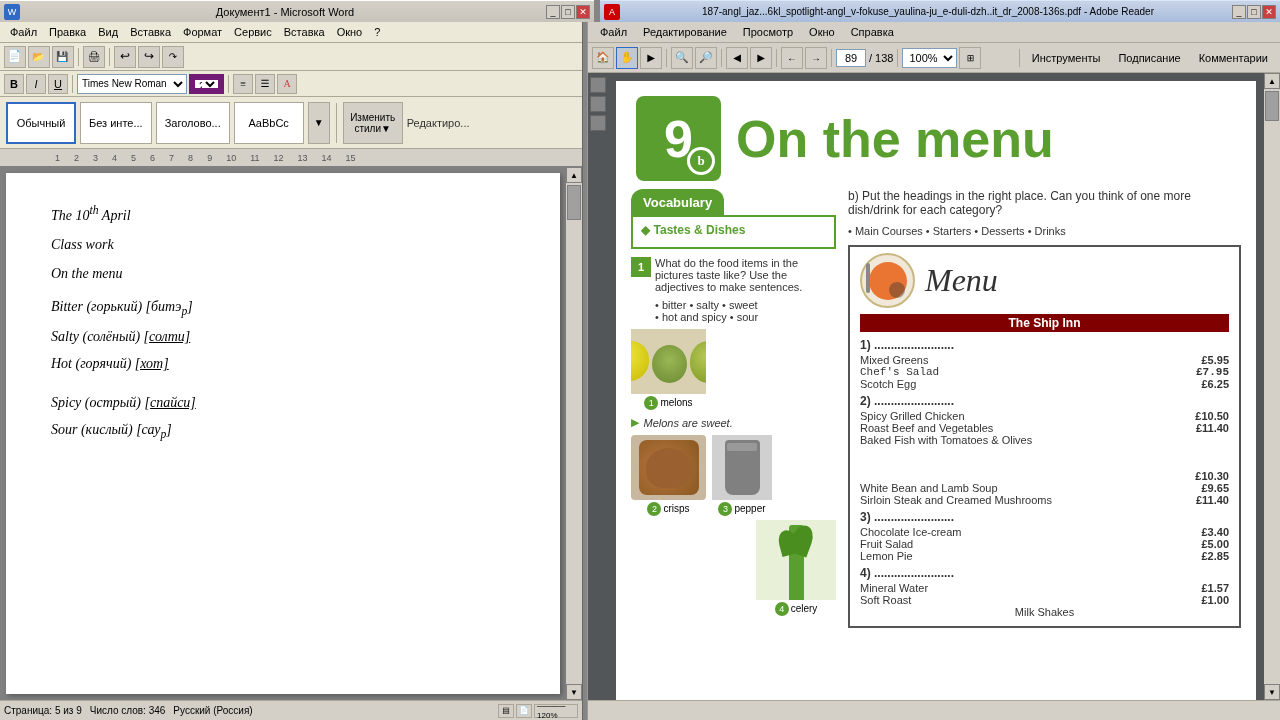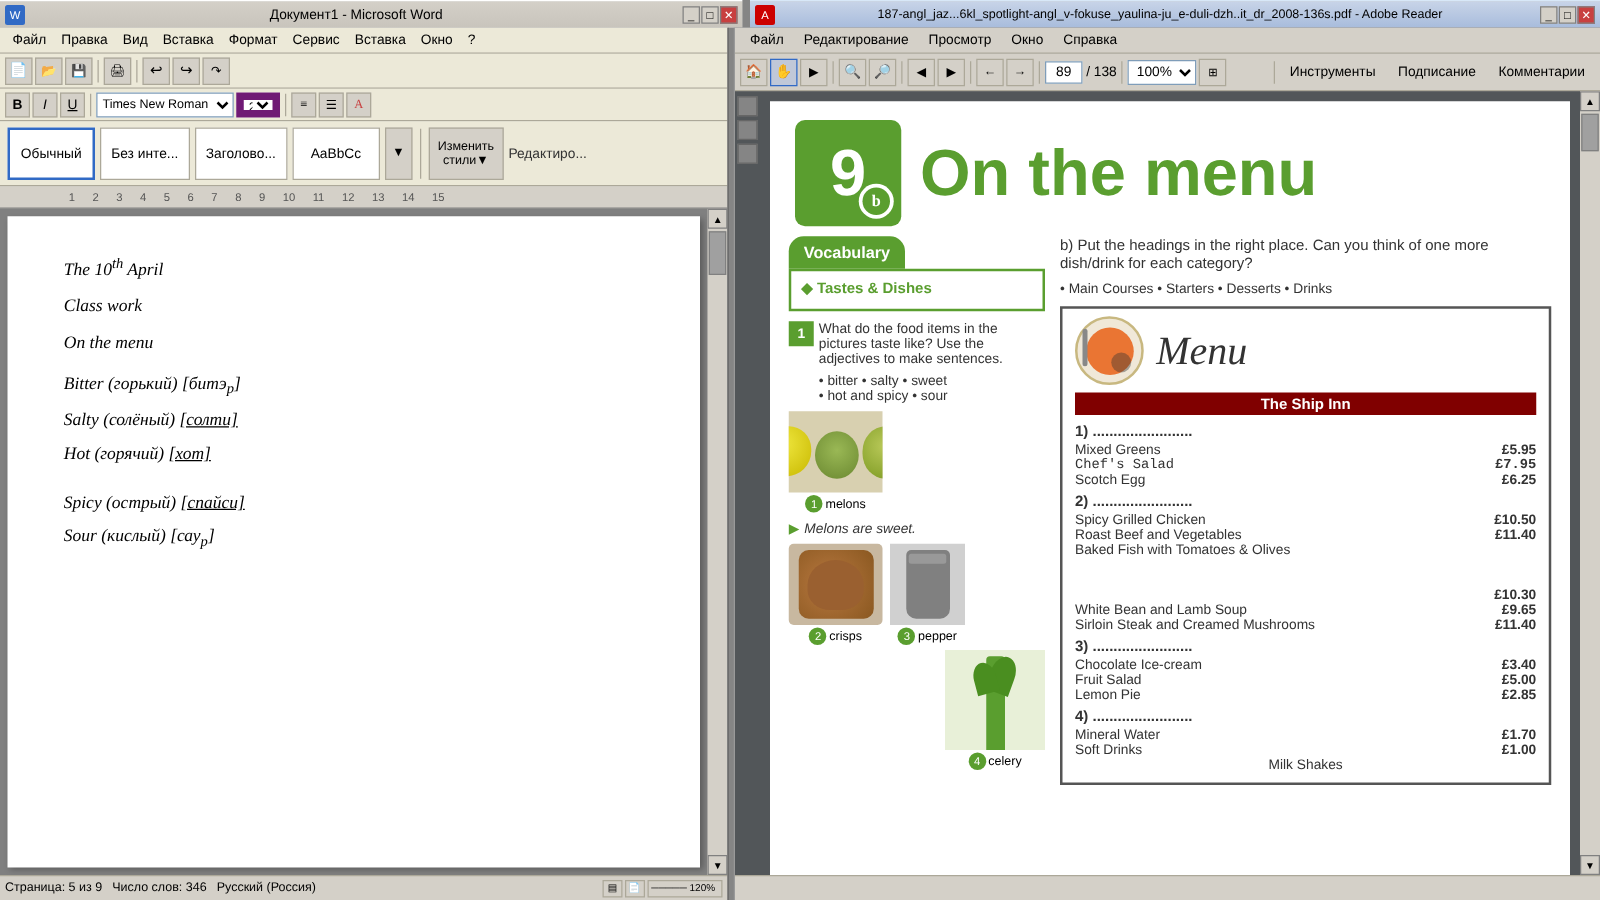--- a/index.html
+++ b/index.html
@@ -131,21 +131,21 @@
         </div>
       </div>
 
       <div style="height:20px;background:#d4d0c8;border-top:1px solid #aca899;display:flex;align-items:center;padding:0 4px;gap:8px;font-family:Arial,sans-serif;font-size:10px;">
         <span>Страница: 5 из 9</span>
         <span>Число слов: 346</span>
         <span>Русский (Россия)</span>
         <span style="margin-left:auto;display:flex;gap:2px;">
           <span style="width:16px;height:14px;background:#d4d0c8;border:1px solid #aca899;display:inline-flex;align-items:center;justify-content:center;font-size:8px;cursor:pointer;">▤</span>
           <span style="width:16px;height:14px;background:#d4d0c8;border:1px solid #aca899;display:inline-flex;align-items:center;justify-content:center;font-size:8px;cursor:pointer;">📄</span>
-          <span style="width:60px;height:14px;background:#d4d0c8;border:1px solid #aca899;display:inline-flex;align-items:center;padding:0 2px;cursor:pointer;font-size:8px;">───── 120%</span>
+          <span style="width:44px;height:14px;background:#d4d0c8;border:1px solid #aca899;display:inline-flex;align-items:center;padding:0 2px;cursor:pointer;font-size:8px;">───── 120%</span>
         </span>
       </div>
     </div>
 
     <div style="width:6px;background:#858585;cursor:col-resize;border-left:1px solid #666;border-right:1px solid #999;"></div>
 
     <div style="flex:1;display:flex;flex-direction:column;background:#525659;">
 
       <div style="background:#d4d0c8;display:flex;padding:2px 4px;font-family:Arial,sans-serif;font-size:11px;border-bottom:1px solid #aca899;">
         <span style="padding:2px 8px;cursor:pointer;">Файл</span>
@@ -349,24 +349,24 @@
                     <div style="display:flex;justify-content:space-between;font-size:11px;color:#333;font-family:Arial;">
                       <span>Lemon Pie</span>
                         <span style="font-weight:bold;">£2.85</span>
                     </div>
                   </div>
 
                   <div>
                     <div style="font-size:12px;font-weight:bold;color:#333;font-family:Arial;margin-bottom:2px;">4) ........................</div>
                     <div style="display:flex;justify-content:space-between;font-size:11px;color:#333;font-family:Arial;gap:20px;">
                       <span>Mineral Water</span>
-                        <span style="font-weight:bold;">£1.70</span>
-                    </div>
-                    <div style="display:flex;justify-content:space-between;font-size:11px;color:#333;font-family:Arial;">
-                      <span>Soft Drinks</span>
+                        <span style="font-weight:bold;">£1.57</span>
+                    </div>
+                    <div style="display:flex;justify-content:space-between;font-size:11px;color:#333;font-family:Arial;">
+                      <span>Soft Roast</span>
                         <span style="font-weight:bold;">£1.00</span>
                     </div>
                     <div style="display:flex;justify-content:center;font-size:11px;color:#333;font-family:Arial;">
                       <span>Milk Shakes</span>
                         <span style="font-weight:bold;"></span>
                     </div>
                   </div>
                 </div>
               </div>
             </div>

